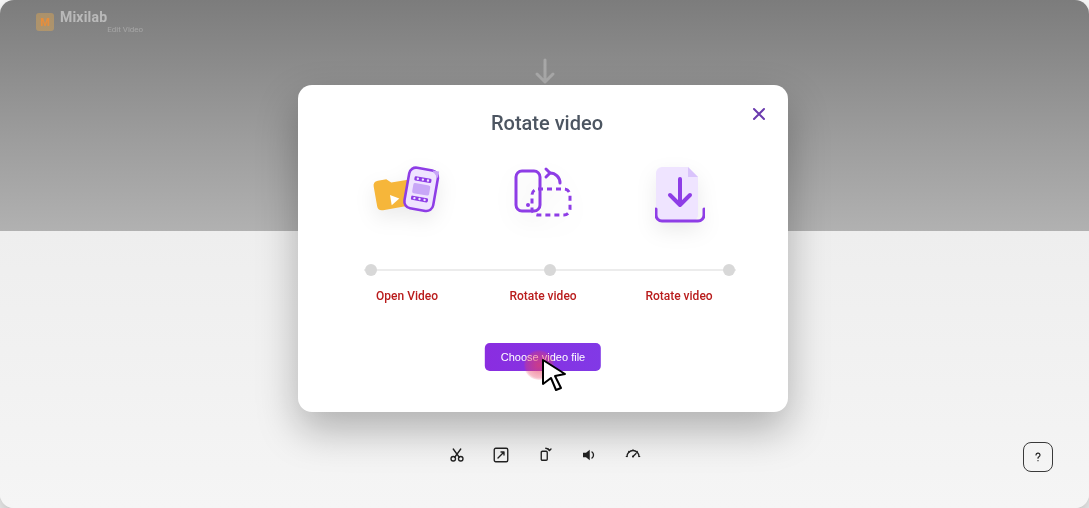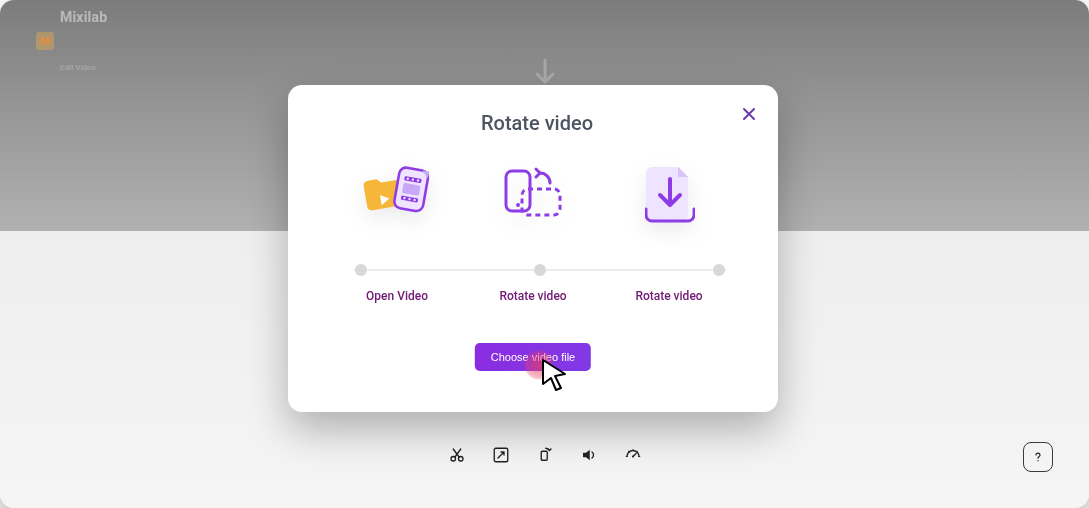--- a/index.html
+++ b/index.html
@@ -20,21 +20,21 @@
   .brand {
     position: absolute; left: 36px; top: 10px; display: flex; align-items: center; gap: 6px;
     color: rgba(255,255,255,0.45);
   }
   .brand-logo {
     width: 18px; height: 18px; border-radius: 3px;
     background: rgba(255,180,70,0.35);
     display: flex; align-items: center; justify-content: center;
     font-weight: 800; font-size: 11px; color: rgba(255,140,40,0.7);
   }
-  .brand-text { display: flex; flex-direction: column; line-height: 1; gap: 24px; }
+  .brand-text { display: flex; flex-direction: row; line-height: 1; }
   .brand-name { font-weight: 700; font-size: 14px; letter-spacing: .2px; }
   .brand-sub  { font-size: 8px; opacity: .6; margin-top: 16px; }
   .hero-arrow {
     position: absolute; left: 50%; top: 58px; transform: translateX(-50%);
     color: rgba(255,255,255,0.25);
   }
   .lower {
     position: absolute; left: 0; top: 231px; right: 0; bottom: 0;
     background: linear-gradient(180deg, #eeeeee, #f5f5f5);
   }
@@ -43,21 +43,21 @@
     display: flex; gap: 22px; align-items: center; color: #2b2b2b;
   }
   .tool-btn { width: 22px; height: 22px; display: flex; align-items: center; justify-content: center; cursor: pointer; }
   .help-btn {
     position: absolute; right: 36px; bottom: 36px; width: 30px; height: 30px;
     border: 1.6px solid #3a3a3a; border-radius: 8px; display: flex; align-items: center; justify-content: center; cursor: pointer;
   }
 
   
   .modal {
-    position: absolute; left: 288px; top: 85px; width: 490px; height: 327px;
+    position: absolute; left: 298px; top: 85px; width: 490px; height: 327px;
     background: #ffffff; border-radius: 14px; box-shadow: 0 18px 40px rgba(0,0,0,0.28);
     padding-top: 26px;
     padding-left: 8px;
   }
   .modal-title { text-align: center; font-size: 20px; color: #4c5561; font-weight: 500; }
   .modal-close {
     position: absolute; right: 18px; top: 18px; width: 22px; height: 22px; cursor: pointer;
     display: flex; align-items: center; justify-content: center; color: #6a3aae;
   }
   .steps-row {
@@ -71,21 +71,21 @@
     position: absolute; left: 66px; right: 52px; top: 178px; height: 14px;
   }
   .timeline-line { position: absolute; left: 0; right: 0; top: 50%; height: 2px; background: #ececec; transform: translateY(-50%); }
   .dot { position: absolute; top: 50%; width: 12px; height: 12px; border-radius: 50%; background: #d8d8d8; transform: translate(-50%, -50%); }
   .dot.d1 { left: 2%; }
   .dot.d2 { left: 50%; }
   .dot.d3 { left: 98%; }
 
   .labels {
     position: absolute; left: 0; right: 0; top: 204px; display: flex; justify-content: space-between; padding: 0 44px;
-    font-size: 12px; color: #701a75; font-weight: 500;
+    font-size: 12px; color: #b91c1c; font-weight: 500;
   }
   .labels span { width: 130px; text-align: center; }
 
   .cta {
     position: absolute; left: 50%; transform: translateX(-50%); top: 258px;
     background: linear-gradient(90deg, #8a2de0, #8139e6);
     color: #fff; border: none; border-radius: 5px; padding: 8px 16px; font-size: 11px; cursor: pointer;
     box-shadow: 0 0 0 0 rgba(0,0,0,0);
   }
 

